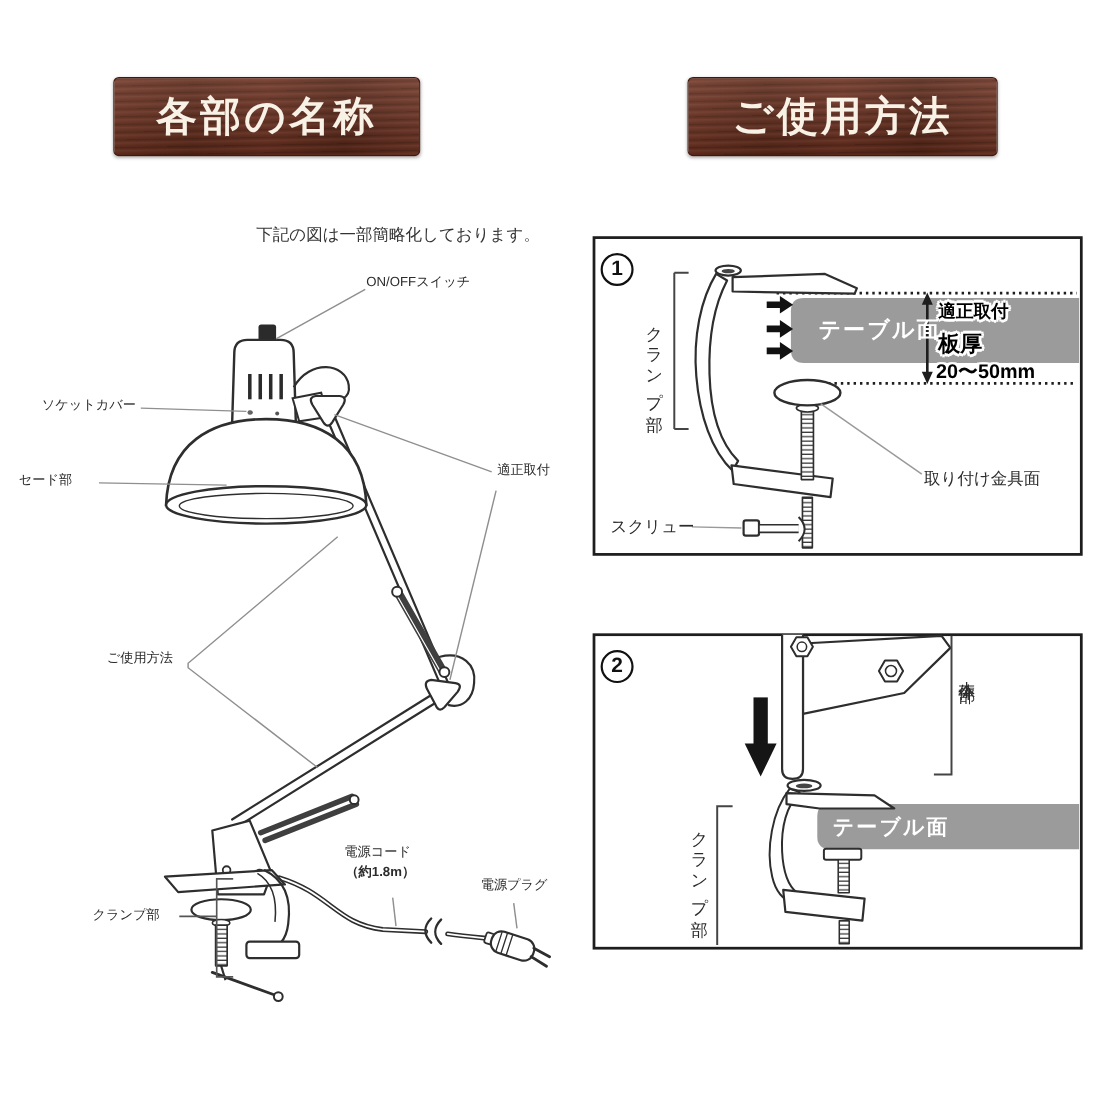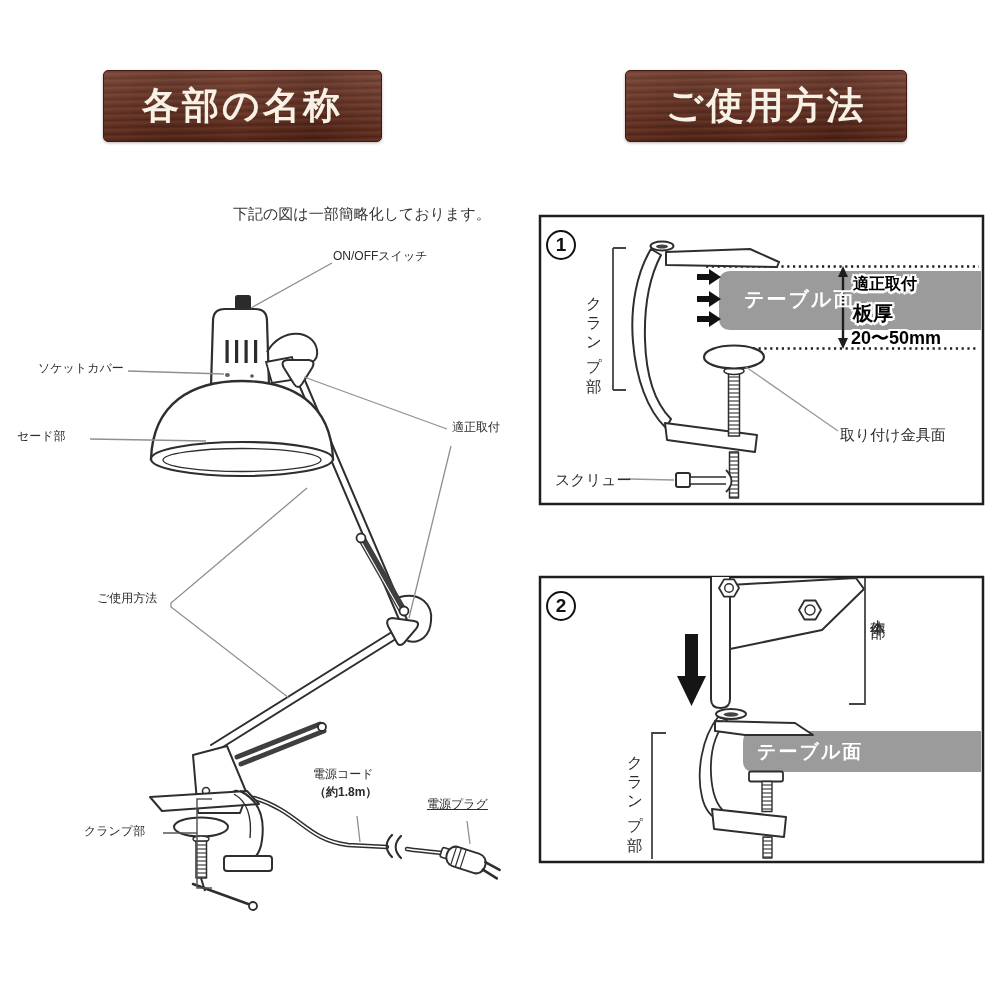--- a/index.html
+++ b/index.html
@@ -205,21 +205,21 @@
   </svg>
 
   <div class="lbl small" style="left:233px;top:205px;color:#333;">下記の図は一部簡略化しております。</div>
   <div class="lbl" style="left:333px;top:250px;">ON/OFFスイッチ</div>
   <div class="lbl" style="left:13px;top:362px;margin-left:25px;">ソケットカバー</div>
   <div class="lbl" style="left:17px;top:430px;text-align:right;">セード部</div>
   <div class="lbl" style="left:452px;top:421px;">適正取付</div>
   <div class="lbl" style="left:97px;top:592px;">ご使用方法</div>
   <div class="lbl" style="left:313px;top:768px;">電源コード</div>
   <div class="lbl" style="left:314px;top:786px;font-weight:bold;">（約1.8m）</div>
-  <div class="lbl" style="left:427px;top:798px;text-decoration:underline;">電源プラグ</div>
+  <div class="lbl" style="left:437px;top:798px;">電源プラグ</div>
   <div class="lbl" style="left:84px;top:825px;">クランプ部</div>
 
   <div class="stepnum" style="left:546px;top:230px;">1</div>
   <div class="lbl vtext" style="left:585px;top:286px;">クランプ部</div>
   <div class="tablelabel" style="left:744px;top:286px;font-size:20px;">テーブル面</div>
   <div class="lbl halo" style="left:853px;top:275px;font-size:16px;">適正取付</div>
   <div class="lbl halo" style="left:853px;top:302px;font-size:20px;">板厚</div>
   <div class="lbl halo" style="left:851px;top:328px;font-size:18px;">20〜50mm</div>
   <div class="lbl small" style="left:840px;top:428px;font-family:Liberation Mono, monospace;">取り付け金具面</div>
   <div class="lbl small" style="left:555px;top:471px;">スクリュー</div>

